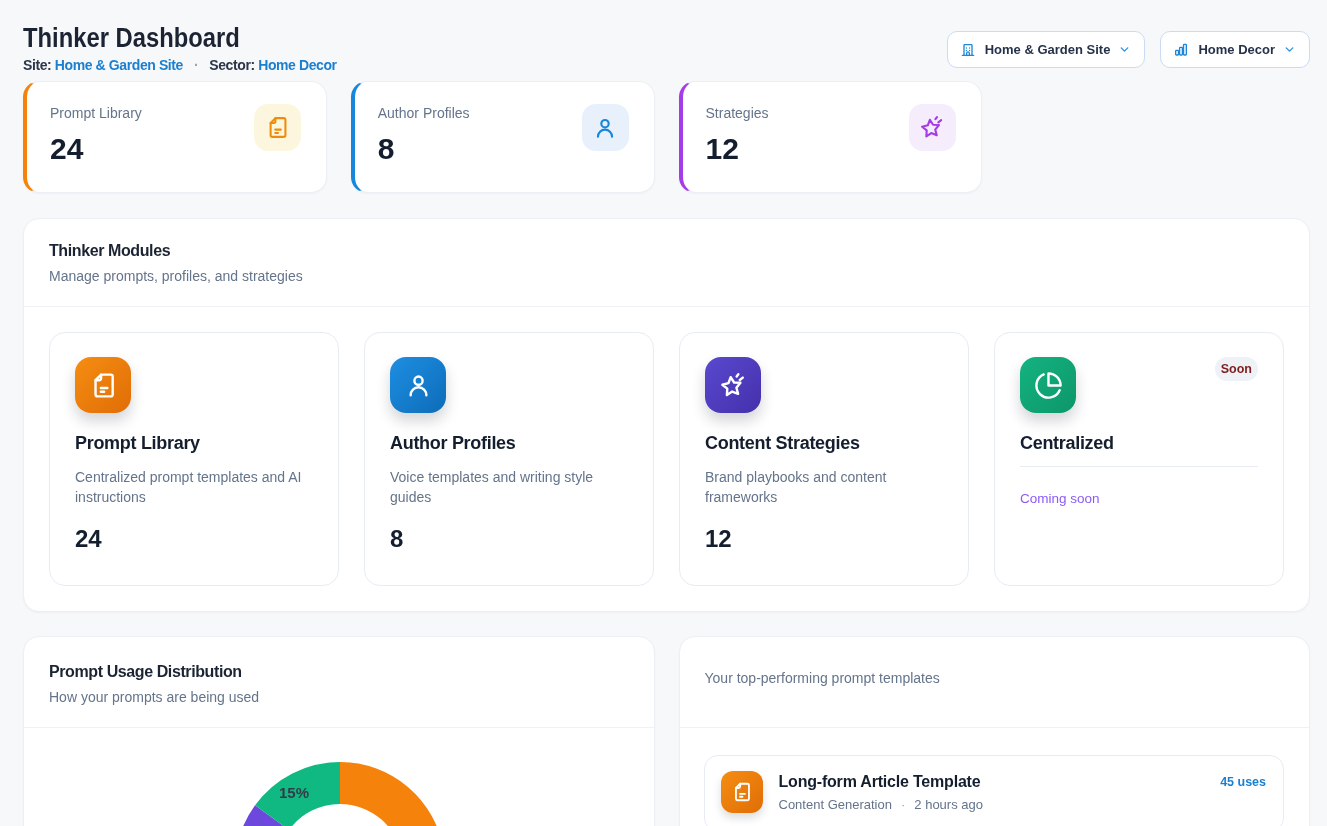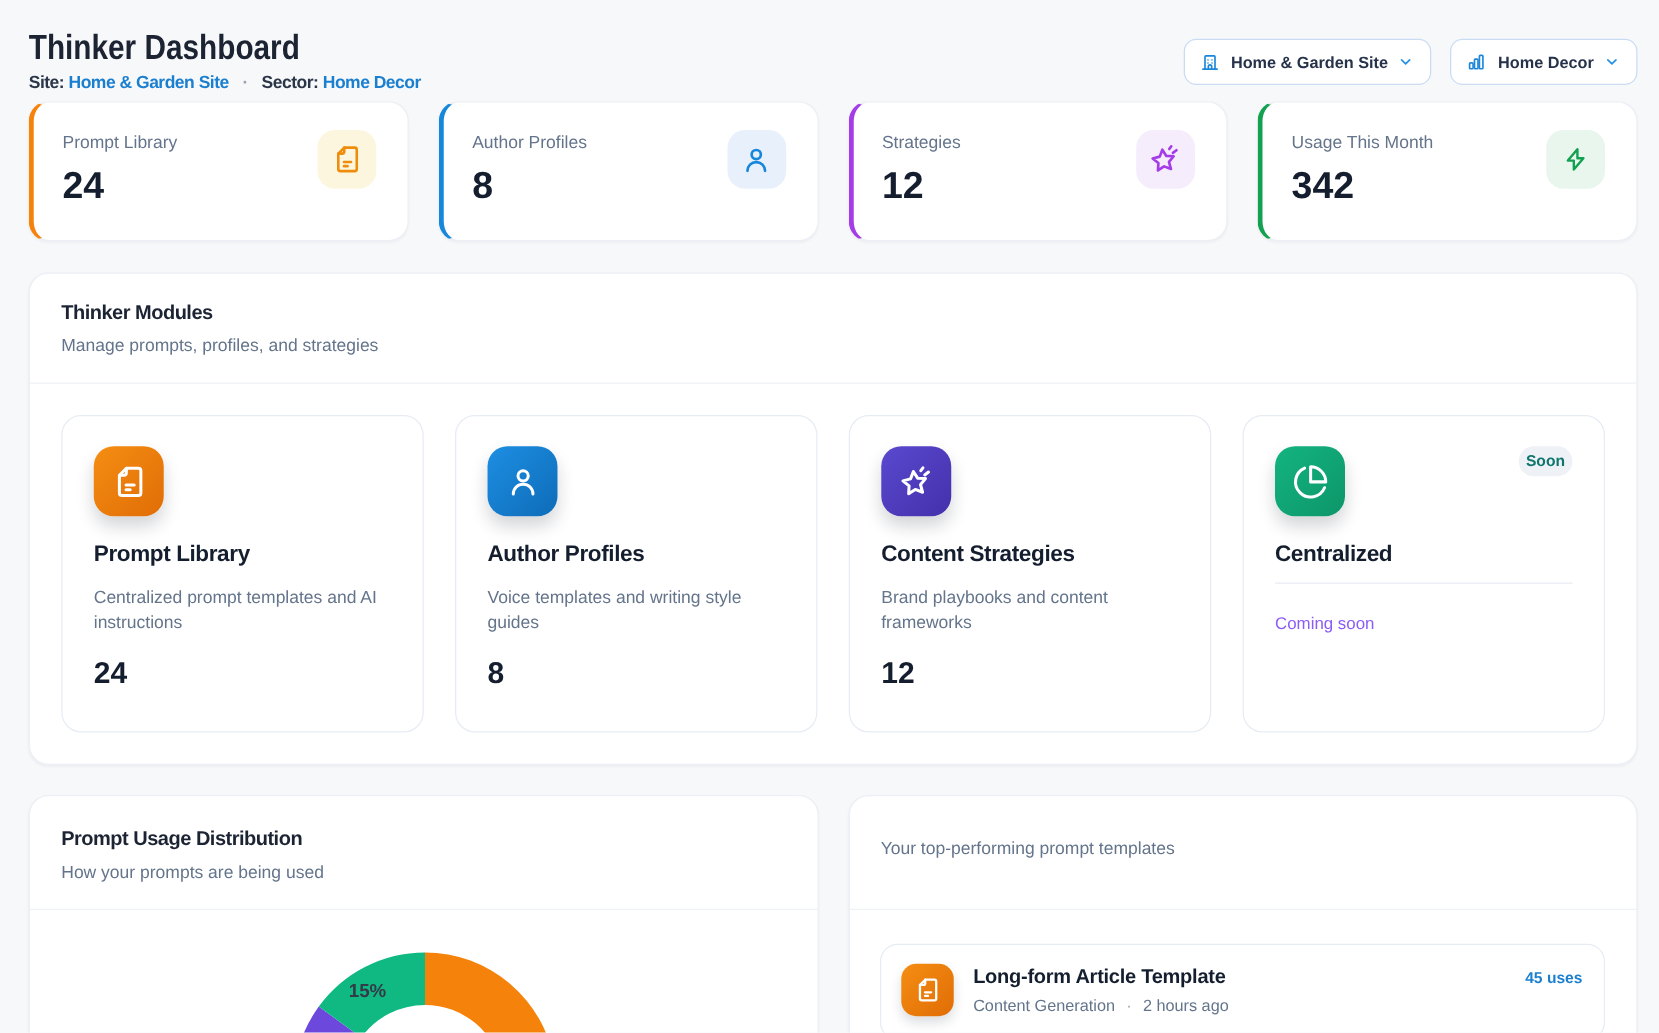--- a/index.html
+++ b/index.html
@@ -56,21 +56,21 @@
 }
 .mic { width:56px; height:56px; border-radius:16px; display:flex; align-items:center; justify-content:center;
   box-shadow:0 8px 14px rgba(16,24,40,.18); }
 .g-orange { background:linear-gradient(135deg,#f58d12,#e06d06); }
 .g-blue { background:linear-gradient(135deg,#1e8ee2,#0d6cb8); }
 .g-indigo { background:linear-gradient(135deg,#5a49cf,#4330ab); }
 .g-green { background:linear-gradient(135deg,#14b381,#0d9668); }
 .mod .mt { font-size:18px; line-height:21px; font-weight:700; color:#141e2e; margin-top:20px; letter-spacing:-0.3px; }
 .mod .md { font-size:14px; color:#64748b; margin-top:13px; line-height:20px; width:235px; }
 .mod .mn { font-size:24px; line-height:28px; font-weight:700; color:#141e2e; margin-top:18px; }
-.soon { position:absolute; top:24px; right:25px; background:#eef1f6; color:#0f766e;
+.soon { position:absolute; top:24px; right:25px; background:#eef1f6; color:#7f1d1d;
   font-size:12.5px; font-weight:700; line-height:14px; padding:5px 6px; border-radius:12px; }
 .mdiv { border-top:1px solid #e7ecf4; margin-top:12px; }
 .csoon { font-size:13.5px; line-height:15px; color:#8b5cf6; margin-top:24px; }
 
 .bottom { display:flex; gap:24px; margin-top:24px; }
 .bcard { width:631.5px; height:420px; }
 .bcard .chead { padding-top:25px; height:91px; }
 .chartwrap { position:relative; height:300px; }
 .promptrow {
   position:relative; margin:27px 25px 0 24px; border:1px solid #e7ecf4; border-radius:14px;
@@ -143,29 +143,20 @@
       <div class="lbl">Strategies</div>
       <div class="num">12</div>
       <div class="ic t-purple">
         <svg width="27" height="27" viewBox="0 0 24 24" fill="none" stroke="#a43ce8" stroke-width="1.9" stroke-linecap="round" stroke-linejoin="round">
             <path d="M9.67 5.14 L12.50 9.54 L17.72 9.79 L14.41 13.83 L15.79 18.87 L10.92 16.98 L6.55 19.84 L6.85 14.63 L2.77 11.36 L7.82 10.03 Z"></path>
             <path d="M14.6 4.6l1.4-1.9"></path>
             <path d="M17.2 7.4l2.5-1.9"></path>
           </svg>
       </div>
     </div>
-    <div class="stat b-green">
-      <div class="lbl">Usage This Month</div>
-      <div class="num">342</div>
-      <div class="ic t-green">
-        <svg width="23" height="23" viewBox="0 0 24 24" fill="none" stroke="#12a150" stroke-width="2" stroke-linecap="round" stroke-linejoin="round">
-            <path d="M13.5 3.5L5.5 13h5L10.5 20.5 18.5 11h-5z"></path>
-          </svg>
-      </div>
-    </div>
   </div>
 
   <div class="card modules">
     <div class="chead">
       <div class="ct">Thinker Modules</div>
       <div class="cs">Manage prompts, profiles, and strategies</div>
     </div>
     <div class="modgrid">
       <div class="mod">
         <div class="mic g-orange">

